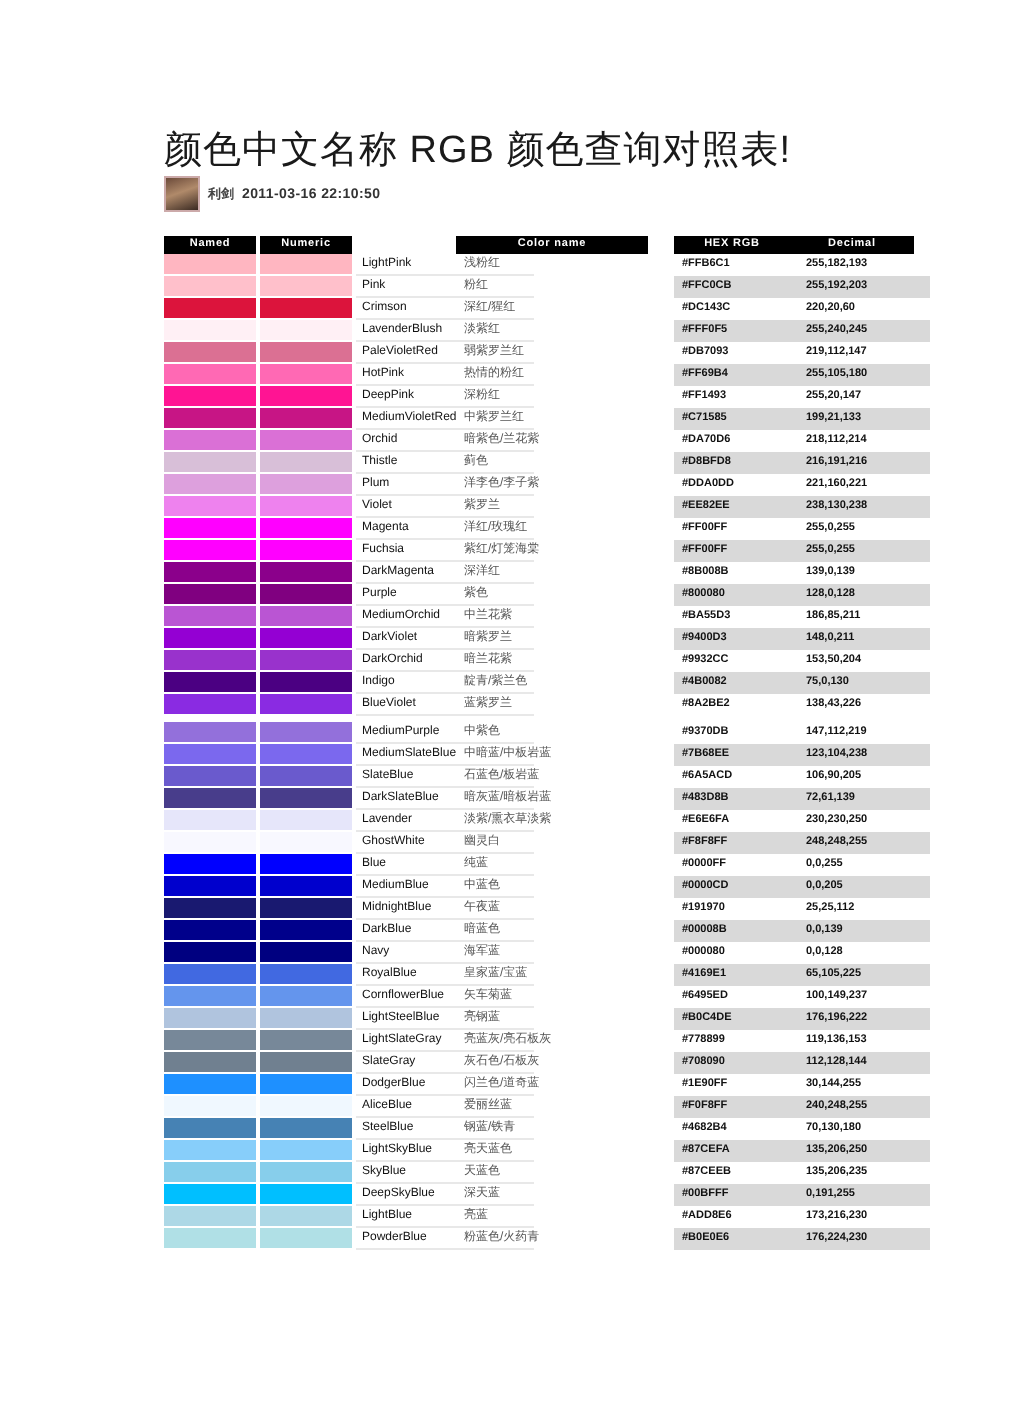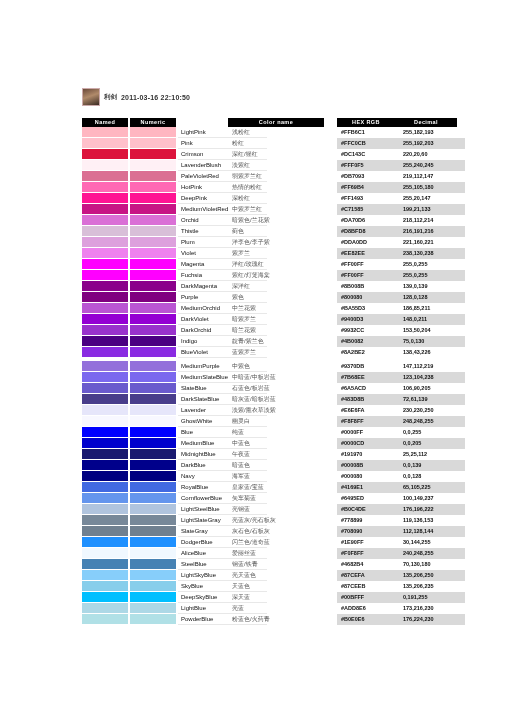--- a/index.html
+++ b/index.html
@@ -61,20 +61,21 @@
     width:62px;padding-left:4px;font-size:5.5px;color:#111;
     line-height:11px;white-space:nowrap;overflow:hidden;font-weight:bold;
   }
   .alt{background:#d9d9d9;}
 </style>
 </head>
 <body>
 
 <div class="page">
 
+  <div class="post-title">颜色中文名称 RGB 颜色查询对照表!</div>
 
   <div class="byline">
     <div class="avatar"></div>
     <span class="author">利剑</span>
     <span class="stamp">2011-03-16 22:10:50</span>
   </div>
 
   <div class="tbl" style="left:82px;top:118px;">
     <div style="display:flex;gap:2px;">
       <div class="hdr" style="width:46px;">Named</div>

